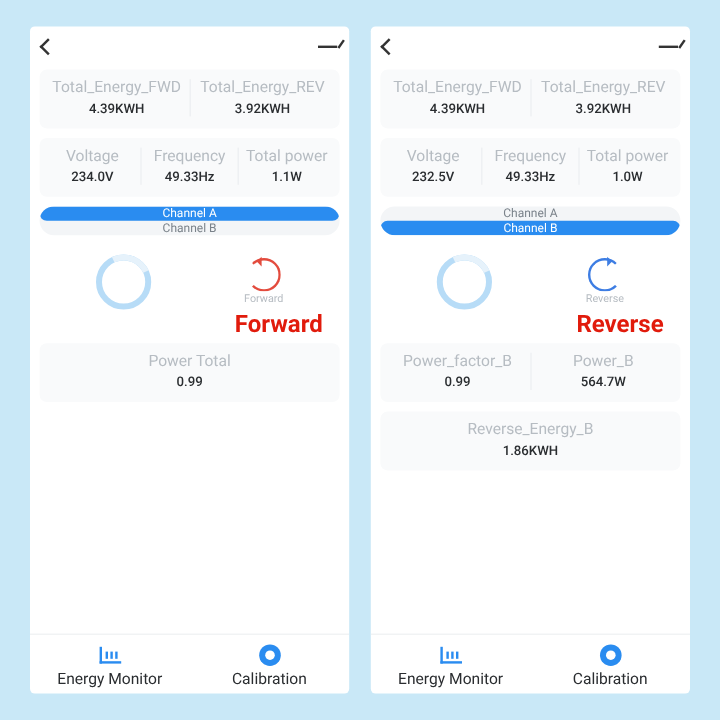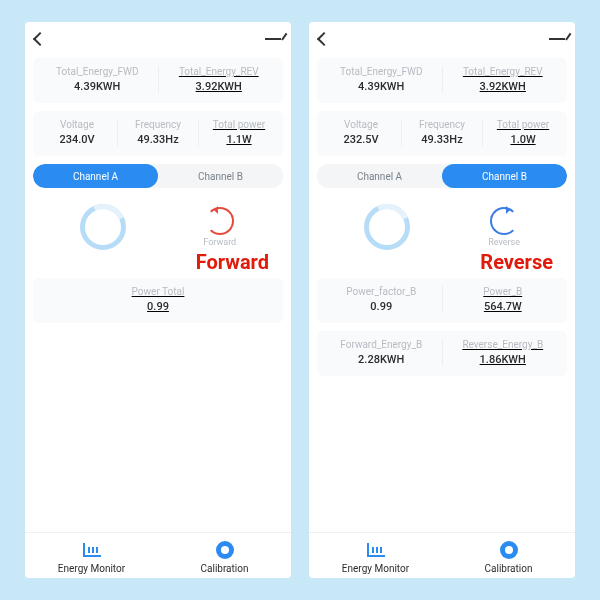--- a/index.html
+++ b/index.html
@@ -50,30 +50,31 @@
   }
   .content { padding: 2px 8px 0; flex: 1; }
   .card {
     background: #f9fafb;
     border-radius: 6px;
     margin-bottom: 8px;
     padding: 8px 4px 10px;
     display: flex;
   }
   .cell { flex: 1; text-align: center; border-right: 1px solid #eceef0; }
-  .cell:last-child { border-right: none; text-decoration: underline; }
-  .lbl { font-size: 10px; color: #b6bcc2; margin-bottom: 3px; white-space: nowrap; }
+  .cell:last-child { border-right: none; }
+  .lbl { font-size: 13px; color: #b6bcc2; margin-bottom: 3px; white-space: nowrap; }
   .val { font-size: 11px; color: #2a2d30; font-weight: 500; }
   .tabs {
     display: flex;
     border-radius: 16px;
     overflow: hidden;
     background: #f3f5f7;
     margin: 4px 0 10px;
     height: 24px;
+    flex-direction: column;
   }
   .tab {
     flex: 1;
     font-size: 10px;
     display: flex;
     align-items: center;
     justify-content: center;
     color: #7a828a;
   }
   .tab.active {
@@ -144,21 +145,21 @@
     margin-top: -2px;
   }
   .bottom-nav {
     display: flex;
     border-top: 1px solid #eef0f2;
     padding: 6px 0 4px;
   }
   .nav-item {
     flex: 1;
     text-align: center;
-    font-size: 10px;
+    font-size: 13px;
     color: #2a2d30;
   }
   .nav-icon {
     width: 22px; height: 22px;
     margin: 0 auto 2px;
     display: flex;
     align-items: center;
     justify-content: center;
   }
   .chart-icon {
@@ -304,24 +305,20 @@
         <div class="lbl">Power_factor_B</div>
         <div class="val">0.99</div>
       </div>
       <div class="cell">
         <div class="lbl">Power_B</div>
         <div class="val">564.7W</div>
       </div>
     </div>
     <div class="card">
       <div class="cell">
-        <div class="lbl">Forward_Energy_B</div>
-        <div class="val">2.28KWH</div>
-      </div>
-      <div class="cell">
         <div class="lbl">Reverse_Energy_B</div>
         <div class="val">1.86KWH</div>
       </div>
     </div>
   </div>
   <div class="bottom-nav">
     <div class="nav-item">
       <div class="nav-icon">
           <div class="chart-icon"></div>
         </div>

